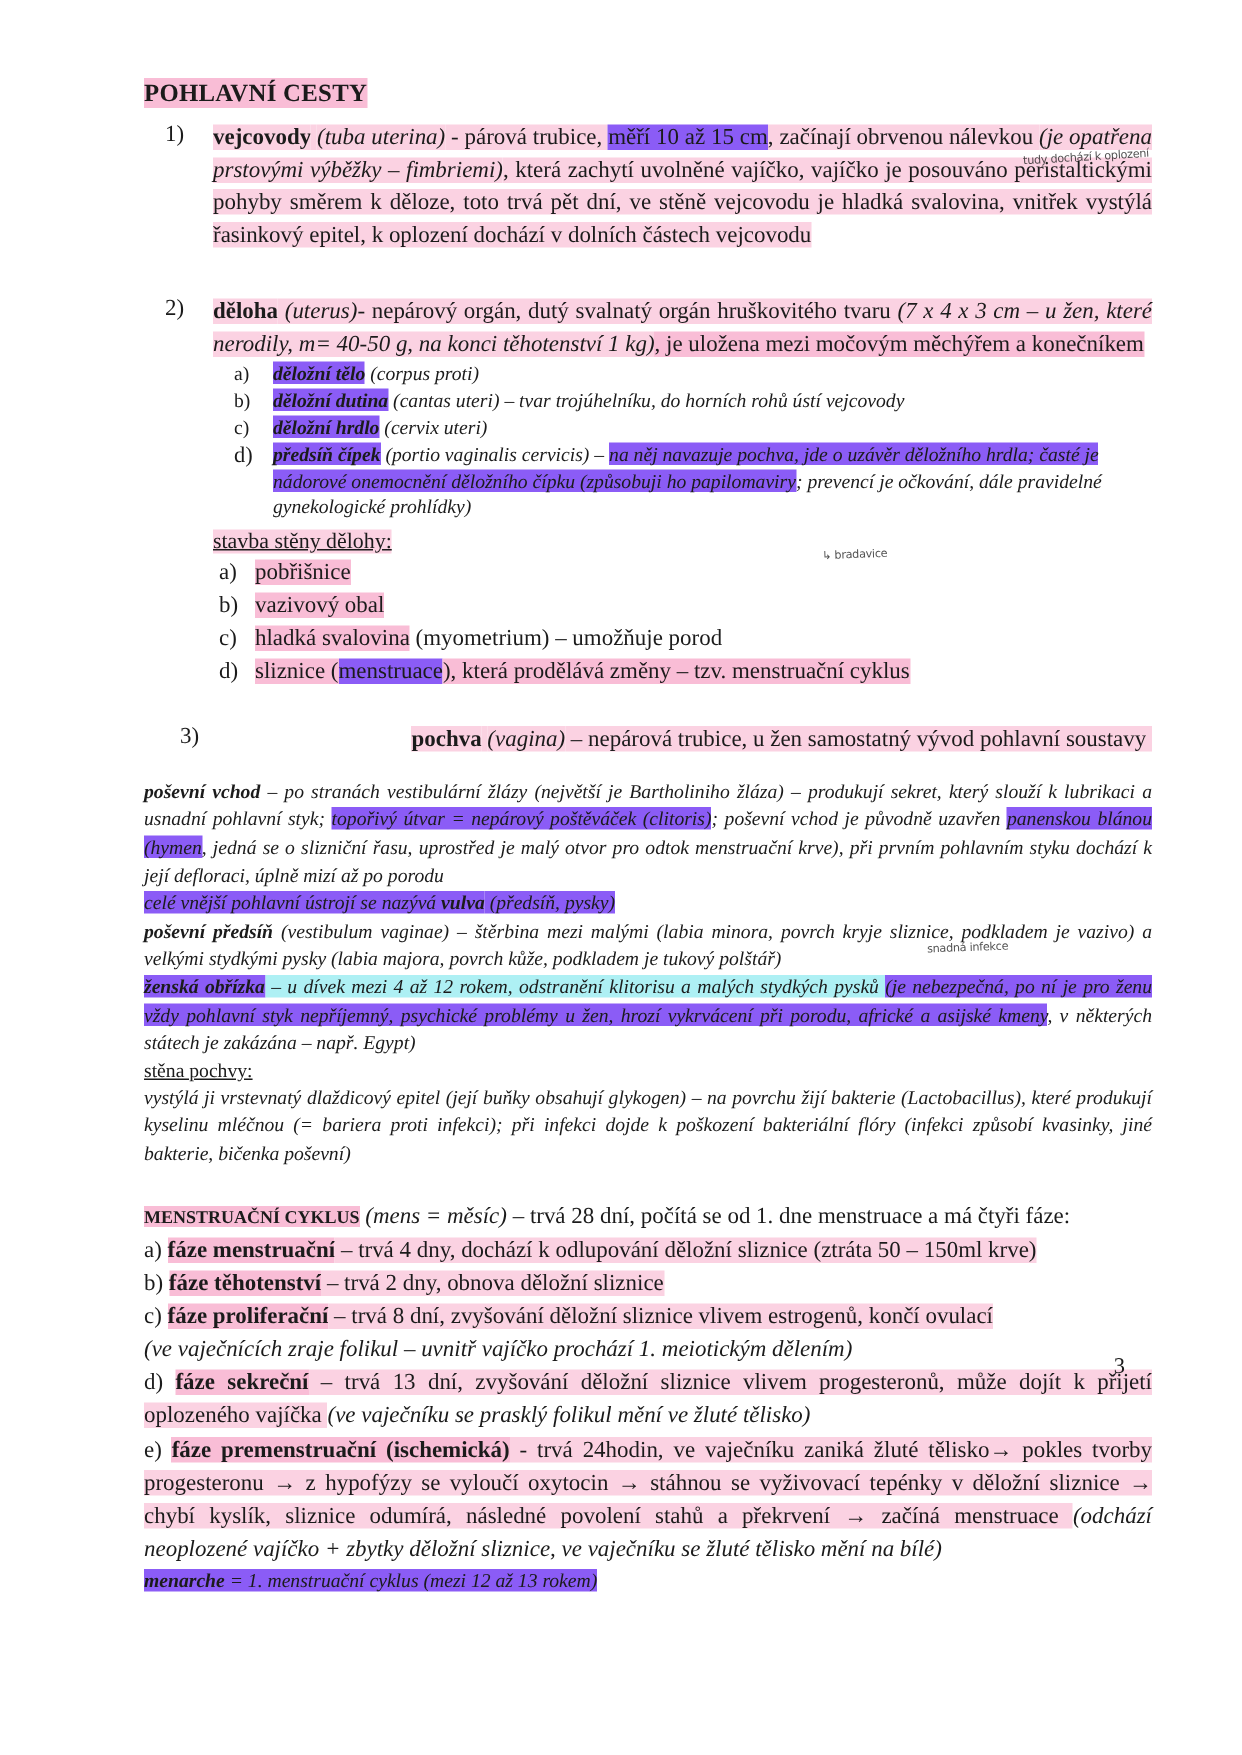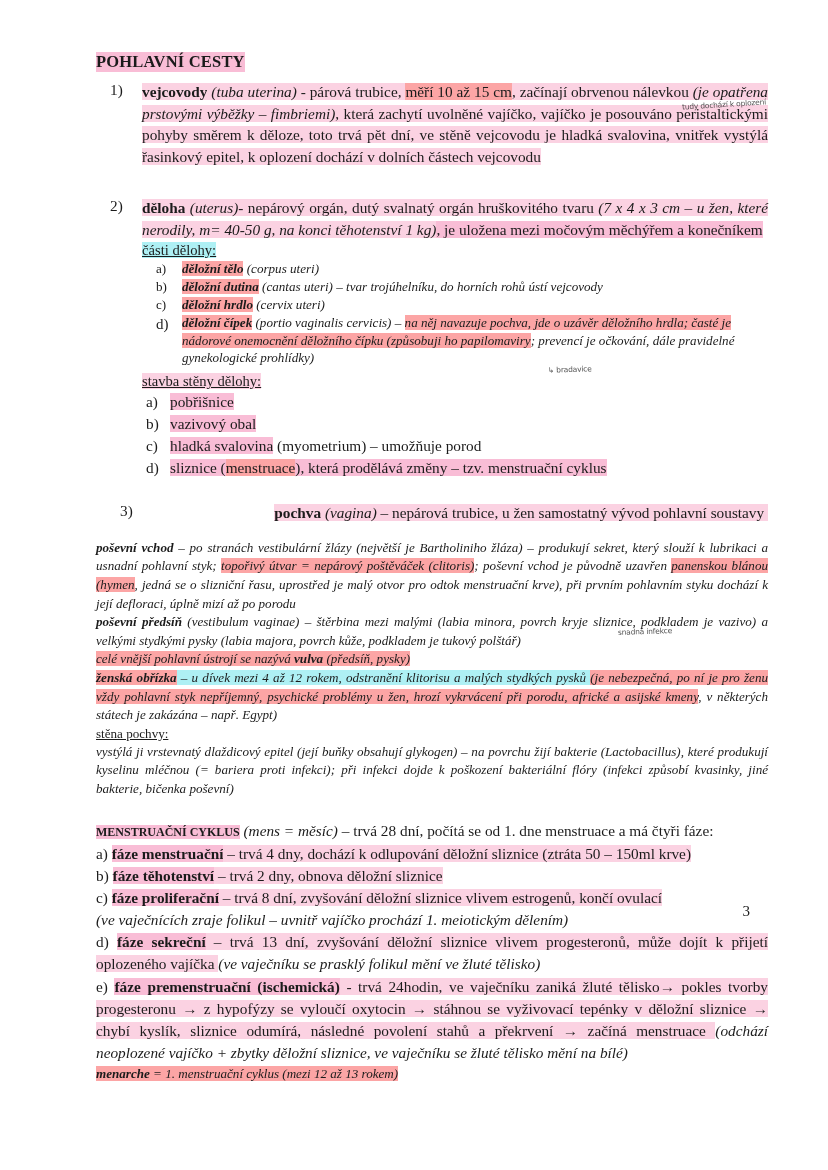--- a/index.html
+++ b/index.html
@@ -19,21 +19,21 @@
     position: relative;
     width: 828px;
     height: 966px;
     box-sizing: border-box;
     padding: 52px 60px 40px 96px;
   }
 
   
   .hl-p  { background: #f9bdd6; }            
   .hl-pl { background: #fbd2e2; }            
-  .hl-c  { background: #fca5a5; }            
+  .hl-c  { background: #8b5cf6; }            
   .hl-cl { background: #aef0f4; }            
 
   .b  { font-weight: bold; }
   .i  { font-style: italic; }
   .bi { font-weight: bold; font-style: italic; }
   .u  { text-decoration: underline; }
 
   
   .h-title {
     font-size: 16.5px;
@@ -146,40 +146,39 @@
     <span class="marker">1)</span>
     <p class="para"><span class="b hl-pl">vejcovody</span><span class="hl-pl"> </span><span class="i hl-pl">(tuba uterina)</span><span class="hl-pl"> - </span><span class="hl-pl">párová trubice, </span><span class="hl-c">měří 10 až 15 cm</span><span class="hl-pl">, začínají obrvenou nálevkou </span><span class="i hl-pl">(je opatřena prstovými výběžky – fimbriemi)</span><span class="hl-pl">, která zachytí uvolněné vajíčko, vajíčko je posouváno peristaltickými pohyby směrem k děloze, toto trvá pět dní, ve stěně vejcovodu je hladká svalovina, vnitřek vystýlá řasinkový epitel, k oplození dochází v dolních částech vejcovodu</span></p>
   </div>
 
   <div class="gap-m"></div>
 
   <div class="lvl1">
     <span class="marker">2)</span>
     <p class="para"><span class="b hl-pl">děloha</span><span class="hl-pl"> </span><span class="i hl-pl">(uterus)</span><span class="hl-pl">- nepárový orgán, dutý svalnatý orgán hruškovitého tvaru </span><span class="i hl-pl">(7 x 4 x 3 cm – u žen, které nerodily, m= 40-50 g, na konci těhotenství 1 kg)</span><span class="hl-p">, je uložena mezi močovým měchýřem a konečníkem</span></p>
 
-    <p class="sub-head"><span class="u hl-cl">části dělohy:</span></p>
 
     <div class="lvl2">
       <span class="marker">a)</span>
-      <span class="bi hl-c">děložní tělo</span><span> </span><span class="i">(corpus uteri)</span><span class="i"></span>
+      <span class="bi hl-c">děložní tělo</span><span> </span><span class="i">(corpus proti)</span><span class="i"></span>
     </div>
 
     <div class="lvl2">
       <span class="marker">b)</span>
       <span class="bi hl-c">děložní dutina</span><span> </span><span class="i">(cantas uteri)</span><span class="i"> – tvar trojúhelníku, do horních rohů ústí vejcovody</span>
     </div>
 
     <div class="lvl2">
       <span class="marker">c)</span>
       <span class="bi hl-c">děložní hrdlo</span><span> </span><span class="i">(cervix uteri)</span><span class="i"></span>
     </div>
 
     <div class="lvl2 big">
       <span class="marker">d)</span>
-      <span class="bi hl-c">děložní čípek</span><span> </span><span class="i">(portio vaginalis cervicis)</span><span class="i"> – </span><span class="i hl-c">na něj navazuje pochva, jde o uzávěr děložního hrdla; časté je nádorové onemocnění děložního čípku (způsobuji ho papilomaviry</span><span class="i">; prevencí je očkování, dále pravidelné gynekologické prohlídky)</span>
+      <span class="bi hl-c">předsíň čípek</span><span> </span><span class="i">(portio vaginalis cervicis)</span><span class="i"> – </span><span class="i hl-c">na něj navazuje pochva, jde o uzávěr děložního hrdla; časté je nádorové onemocnění děložního čípku (způsobuji ho papilomaviry</span><span class="i">; prevencí je očkování, dále pravidelné gynekologické prohlídky)</span>
     </div>
 
     <p class="sub-head" style="margin-top:6px"><span class="u hl-pl">stavba stěny dělohy:</span></p>
 
     <div class="lvl2b">
       <span class="marker">a)</span>
       <span class="hl-p">pobřišnice</span>
     </div>
     <div class="lvl2b">
       <span class="marker">b)</span>
@@ -198,23 +197,23 @@
   <div class="gap-s"></div>
 
   <div class="lvl1">
     <span class="marker indent2">3)</span>
     <p class="para" style="text-align:right"><span class="b hl-pl">pochva</span><span class="hl-pl"> </span><span class="i hl-pl">(vagina)</span><span class="hl-pl"> – nepárová trubice, u žen samostatný vývod pohlavní soustavy</span><span class="hl-pl">&nbsp;</span></p>
   </div>
 
 
   <p class="flow italic"><span class="bi">poševní vchod</span><span> – po stranách vestibulární žlázy (největší je Bartholiniho žláza) – produkují sekret, který slouží k lubrikaci a usnadní pohlavní styk; </span><span class="hl-c">topořivý útvar = nepárový poštěváček (clitoris)</span><span>; poševní vchod je původně uzavřen </span><span class="hl-c">panenskou blánou (hymen</span><span>, jedná se o slizniční řasu, uprostřed je malý otvor pro odtok menstruační krve), při prvním pohlavním styku dochází k její defloraci, úplně mizí až po porodu</span></p>
 
+  <p class="flow italic"><span class="hl-c">celé vnější pohlavní ústrojí se nazývá </span><span class="bi hl-c">vulva</span><span class="hl-c"> (předsíň, pysky)</span></p>
+
   <p class="flow italic"><span class="bi">poševní předsíň</span><span> (vestibulum vaginae) – štěrbina mezi malými (labia minora, povrch kryje sliznice, podkladem je vazivo) a velkými stydkými pysky (labia majora, povrch kůže, podkladem je tukový polštář)</span></p>
-
-  <p class="flow italic"><span class="hl-c">celé vnější pohlavní ústrojí se nazývá </span><span class="bi hl-c">vulva</span><span class="hl-c"> (předsíň, pysky)</span></p>
 
   <p class="flow italic"><span class="bi hl-c">ženská obřízka</span><span class="hl-cl"> – u dívek mezi 4 až 12 rokem, odstranění klitorisu a malých stydkých pysků </span><span class="hl-c">(je nebezpečná, po ní je pro ženu vždy pohlavní styk nepříjemný, psychické problémy u žen, hrozí vykrvácení při porodu, africké a asijské kmeny</span><span>, v některých státech je zakázána – např. Egypt)</span></p>
 
   <p class="sub-head" style="font-size:13.1px;margin-top:1px"><span class="u">stěna pochvy:</span></p>
 
   <p class="flow italic">vystýlá ji vrstevnatý dlaždicový epitel (její buňky obsahují glykogen) – na povrchu žijí bakterie (Lactobacillus), které produkují kyselinu mléčnou (= bariera proti infekci); při infekci dojde k poškození bakteriální flóry (infekci způsobí kvasinky, jiné bakterie, bičenka poševní)</p>
 
   <div class="gap-l"></div>
 
   <p class="mc-para"><span class="mc-title hl-p">MENSTRUAČNÍ CYKLUS</span><span> </span><span class="i">(mens = měsíc)</span><span> – trvá 28 dní, počítá se od 1. dne menstruace a má čtyři fáze:</span></p>

